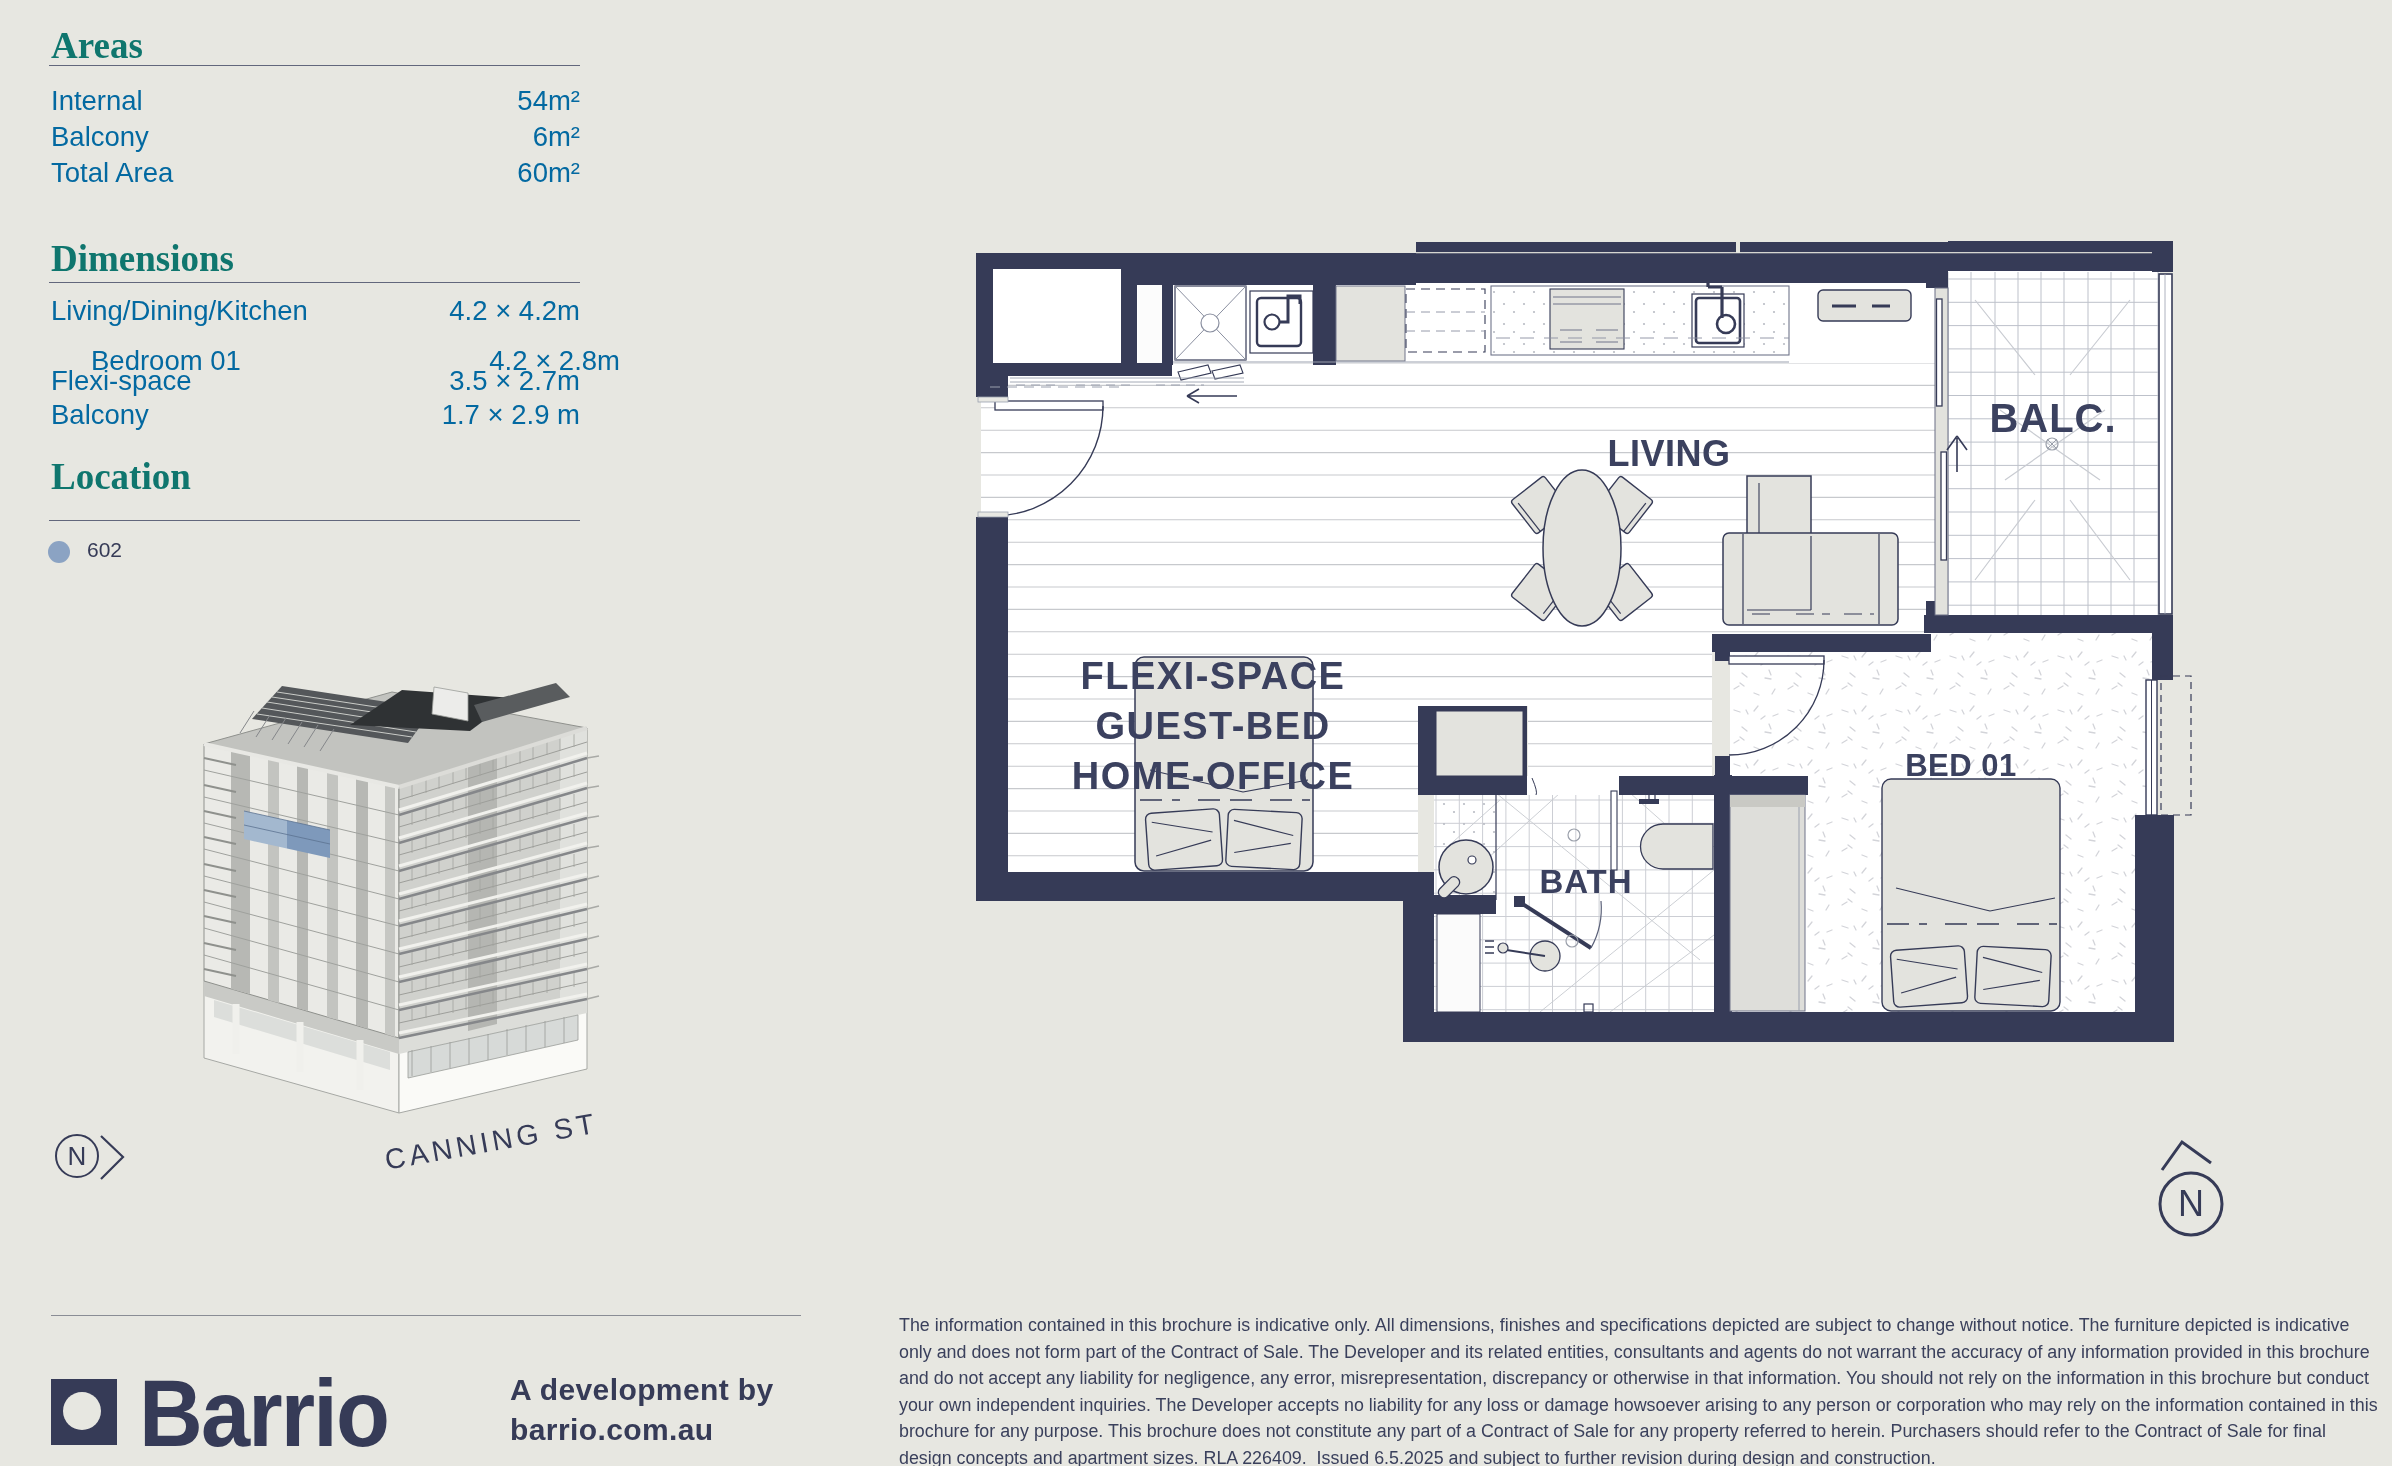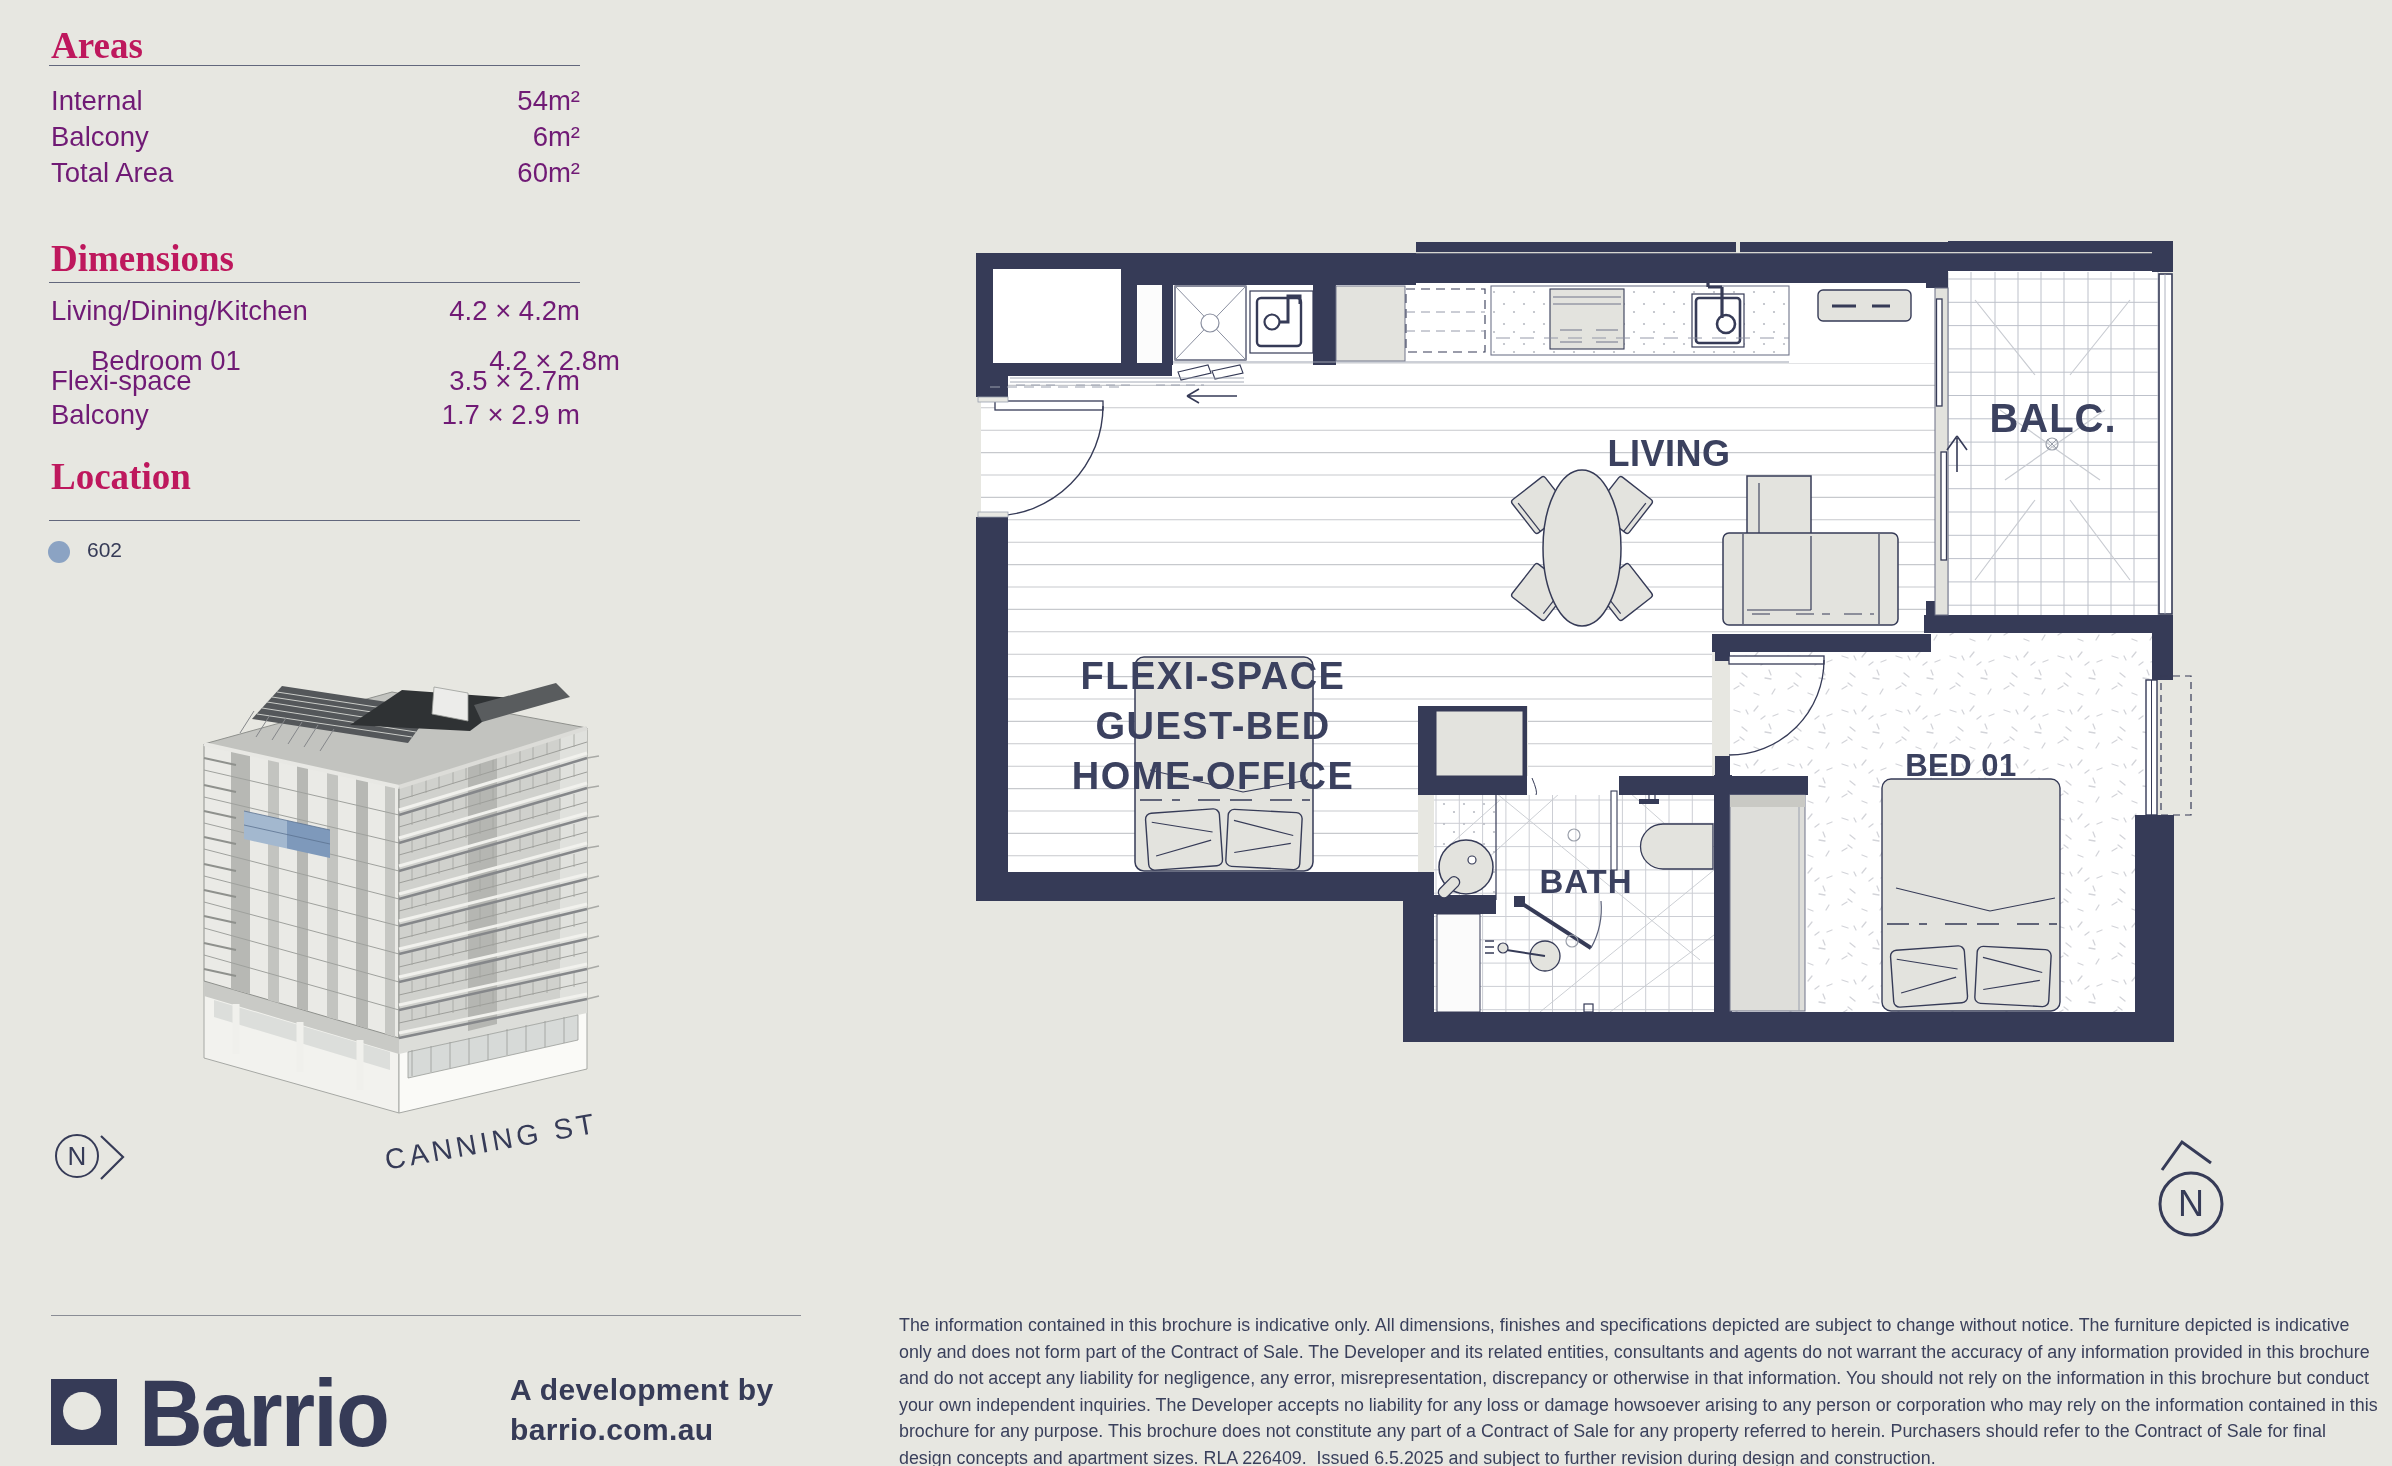--- a/index.html
+++ b/index.html
@@ -1,19 +1,19 @@
 <!DOCTYPE html>
 <html><head>
 <meta charset="utf-8">
 <style>
   html,body{margin:0;padding:0;}
   body{width:2392px;height:1466px;background:#e7e7e1;font-family:"Liberation Sans",sans-serif;overflow:hidden;position:relative;}
-  .hdg{font-family:"Liberation Serif",serif;font-weight:bold;font-size:37px;color:#be185d;}
+  .hdg{font-family:"Liberation Serif",serif;font-weight:bold;font-size:37px;color:#0f766e;}
   .rule{position:absolute;height:1px;background:#62677c;}
-  .row{position:absolute;width:529px;left:51px;font-size:27.5px;color:#701a75;}
+  .row{position:absolute;width:529px;left:51px;font-size:27.5px;color:#0369a1;}
   .row .lab{float:left;}
   .row .val{float:right;}
 </style>
 </head>
 <body>
 
 <div>
 
   <div class="hdg" style="position:absolute;left:51px;top:24px;">Areas</div>
 

